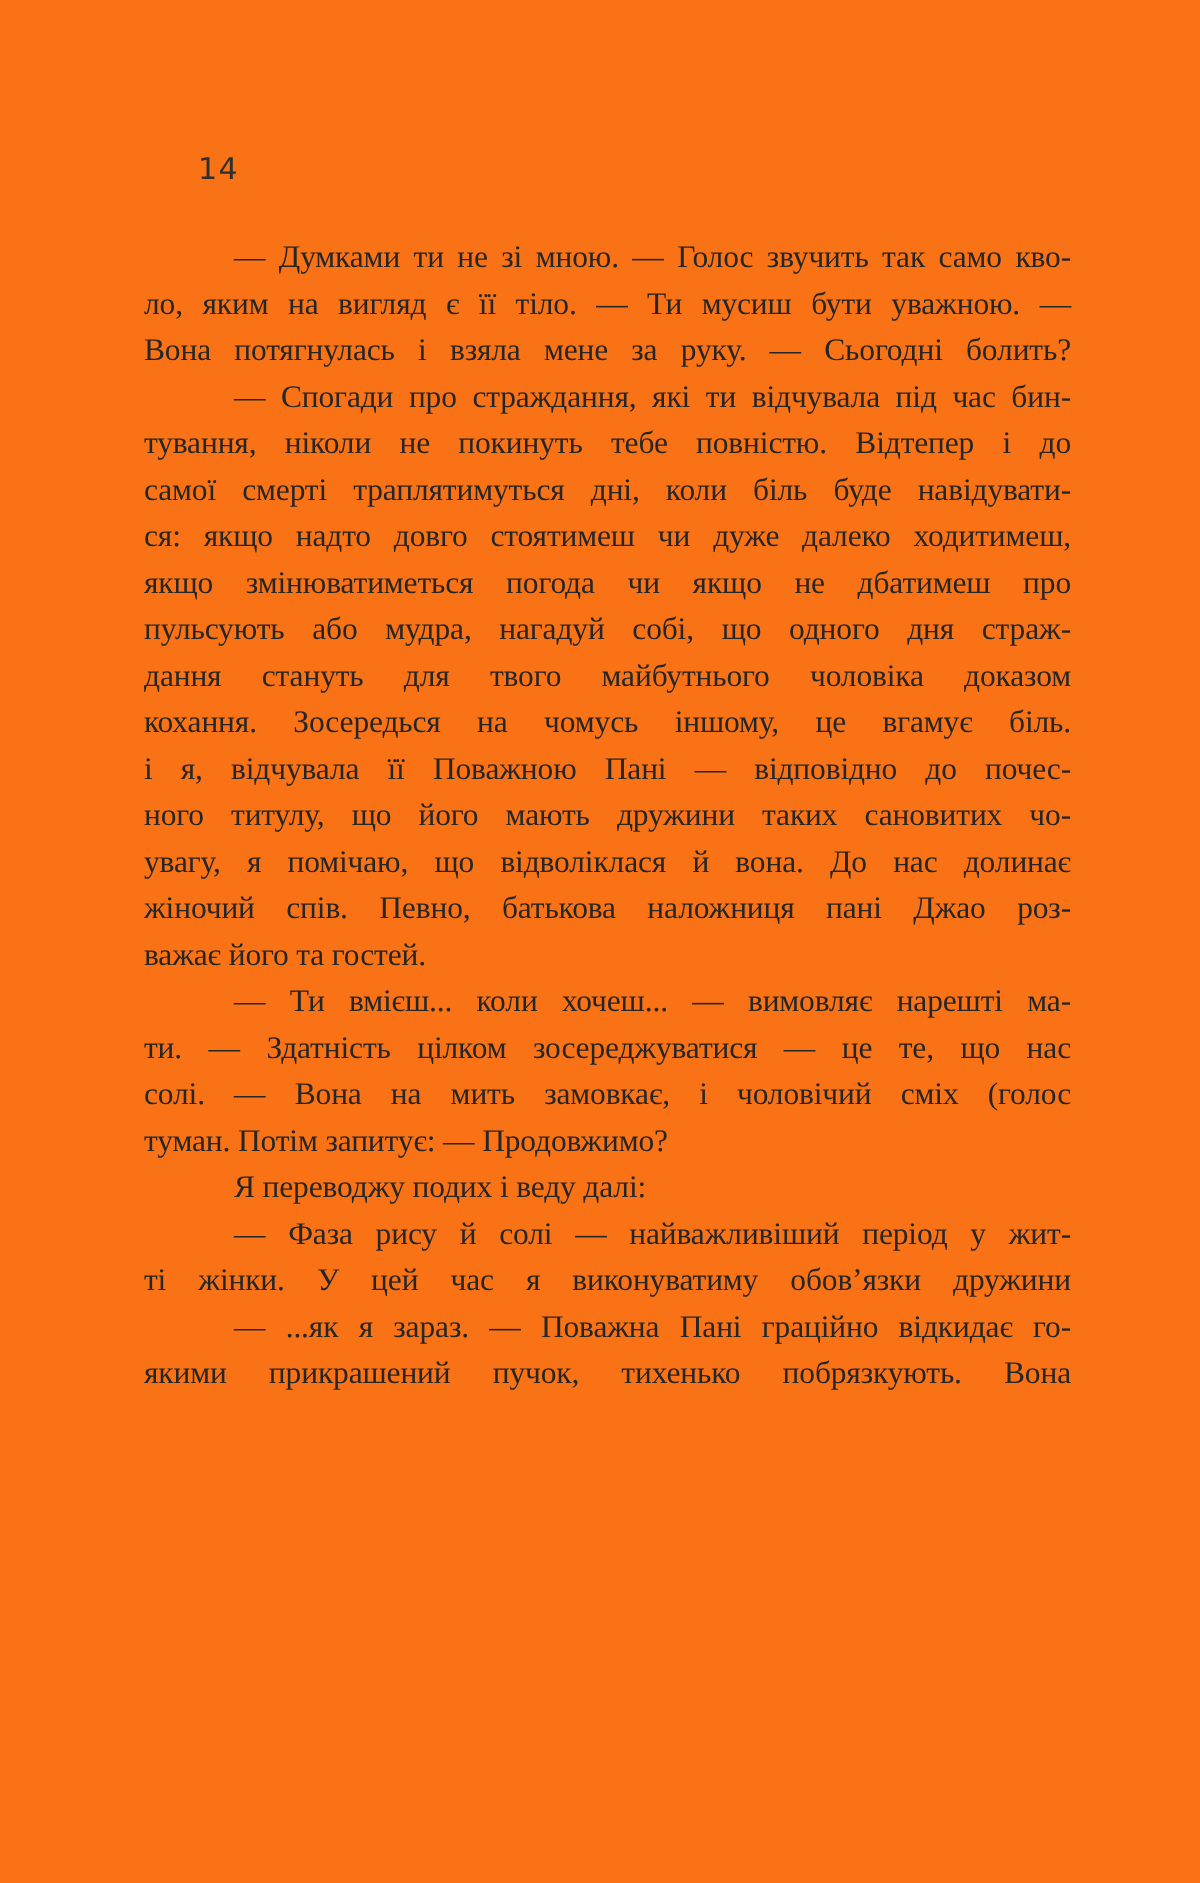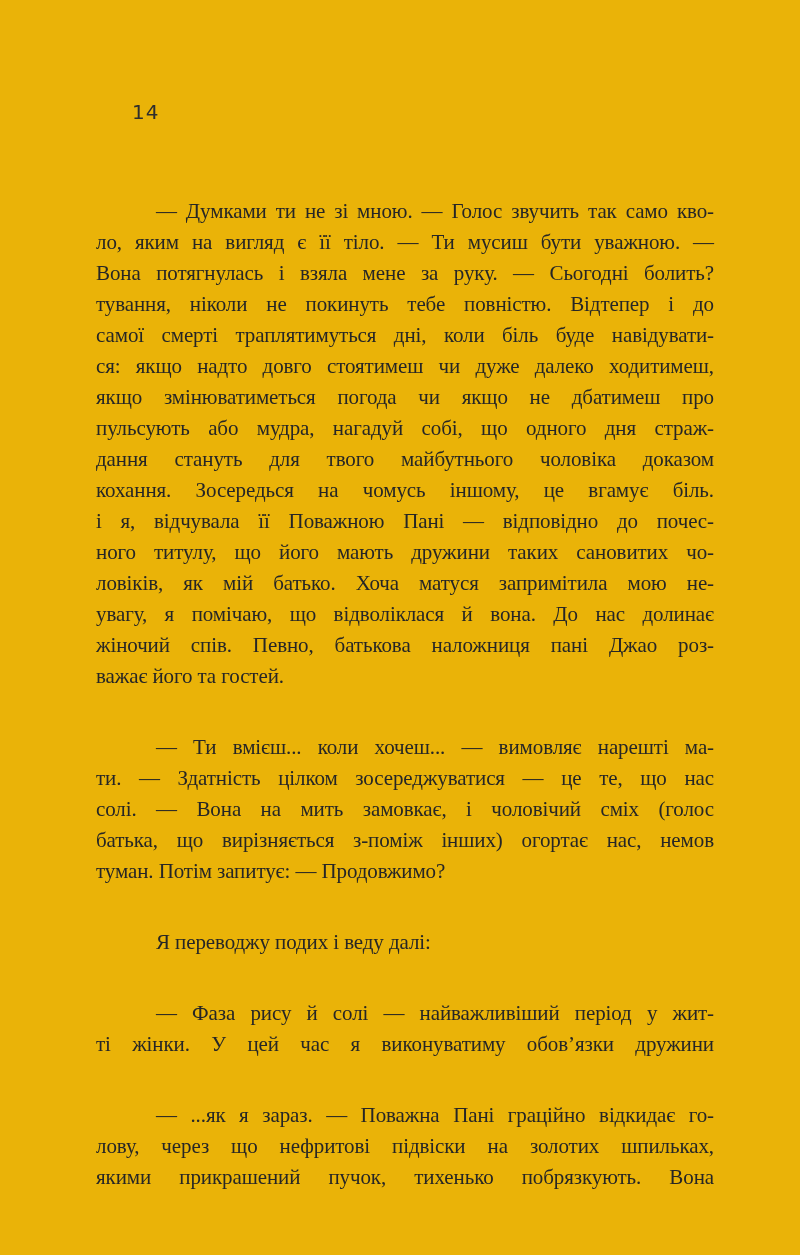--- a/index.html
+++ b/index.html
@@ -4,21 +4,21 @@
 <style>
   html, body {
     margin: 0;
     padding: 0;
     background: #ffffff;
   }
   .book-page {
     position: relative;
     width: 800px;
     height: 1255px;
-    background: #eab308;
+    background: #f97316;
     overflow: hidden;
     font-family: "Liberation Serif", "DejaVu Serif", serif;
   }
   .page-number {
     position: absolute;
     left: 132px;
     top: 100px;
     font-family: "DejaVu Sans", sans-serif;
     font-size: 20px;
     font-weight: 500;
@@ -39,67 +39,64 @@
     margin: 0;
     padding: 0;
   }
   .line {
     text-align: justify;
     text-align-last: justify;
     white-space: normal;
   }
   .line.first {
     text-indent: 60px;
-    margin-top: 40px;
   }
   .line.no-fill {
     text-align-last: left;
   }
 </style>
 </head>
 <body>
 
 <div class="book-page">
   <div class="page-number">14</div>
   <div class="text-block">
       <div class="paragraph">
         <div class="line first">— Думками ти не зі мною. — Голос звучить так само кво-</div>
         <div class="line">ло, яким на вигляд є її тіло. — Ти мусиш бути уважною. —</div>
         <div class="line">Вона потягнулась і взяла мене за руку. — Сьогодні болить?</div>
       </div>
       <div class="paragraph">
+        <div class="line first">— Спогади про страждання, які ти відчувала під час бин-</div>
         <div class="line">тування, ніколи не покинуть тебе повністю. Відтепер і до</div>
         <div class="line">самої смерті траплятимуться дні, коли біль буде навідувати-</div>
         <div class="line">ся: якщо надто довго стоятимеш чи дуже далеко ходитимеш,</div>
         <div class="line">якщо змінюватиметься погода чи якщо не дбатимеш про</div>
         <div class="line">пульсують або мудра, нагадуй собі, що одного дня страж-</div>
         <div class="line">дання стануть для твого майбутнього чоловіка доказом</div>
         <div class="line">кохання. Зосередься на чомусь іншому, це вгамує біль.</div>
       </div>
       <div class="paragraph">
         <div class="line">і я, відчувала її Поважною Пані — відповідно до почес-</div>
         <div class="line">ного титулу, що його мають дружини таких сановитих чо-</div>
-        <div class="line">ловіків, як мій батько. Хоча матуся запримітила мою не-</div>
         <div class="line">увагу, я помічаю, що відволіклася й вона. До нас долинає</div>
         <div class="line">жіночий спів. Певно, батькова наложниця пані Джао роз-</div>
         <div class="line no-fill">важає його та гостей.</div>
       </div>
       <div class="paragraph">
         <div class="line first">— Ти вмієш... коли хочеш... — вимовляє нарешті ма-</div>
         <div class="line">ти. — Здатність цілком зосереджуватися — це те, що нас</div>
         <div class="line">солі. — Вона на мить замовкає, і чоловічий сміх (голос</div>
-        <div class="line">батька, що вирізняється з-поміж інших) огортає нас, немов</div>
         <div class="line no-fill">туман. Потім запитує: — Продовжимо?</div>
       </div>
       <div class="paragraph">
         <div class="line first no-fill">Я переводжу подих і веду далі:</div>
       </div>
       <div class="paragraph">
         <div class="line first">— Фаза рису й солі — найважливіший період у жит-</div>
         <div class="line">ті жінки. У цей час я виконуватиму обов’язки дружини</div>
       </div>
       <div class="paragraph">
         <div class="line first">— ...як я зараз. — Поважна Пані граційно відкидає го-</div>
-        <div class="line">лову, через що нефритові підвіски на золотих шпильках,</div>
         <div class="line">якими прикрашений пучок, тихенько побрязкують. Вона</div>
       </div>
     </div>
 </div>
 
 </body></html>

